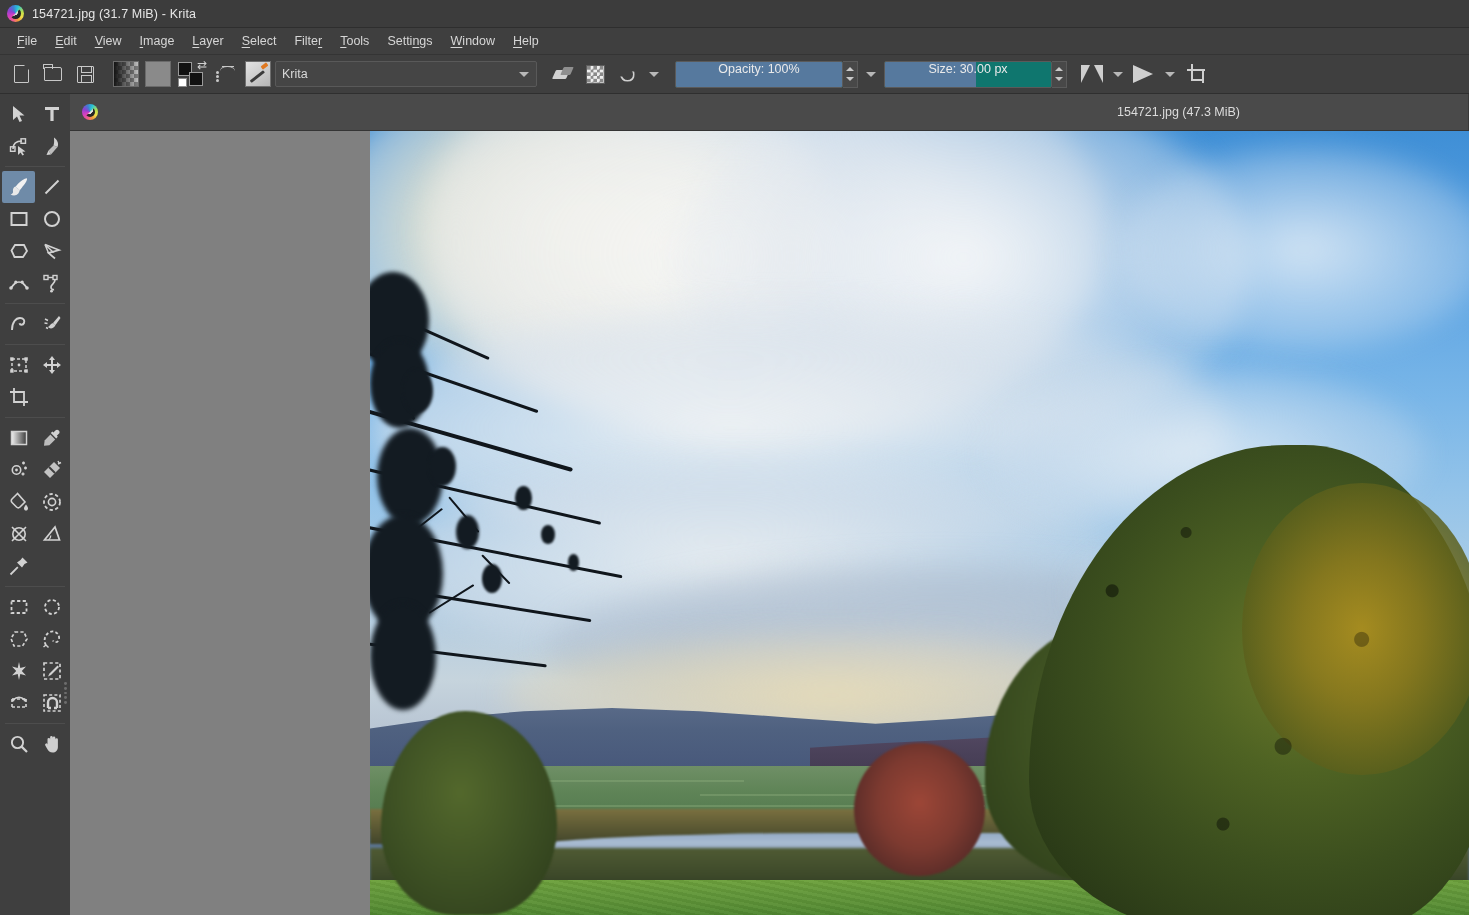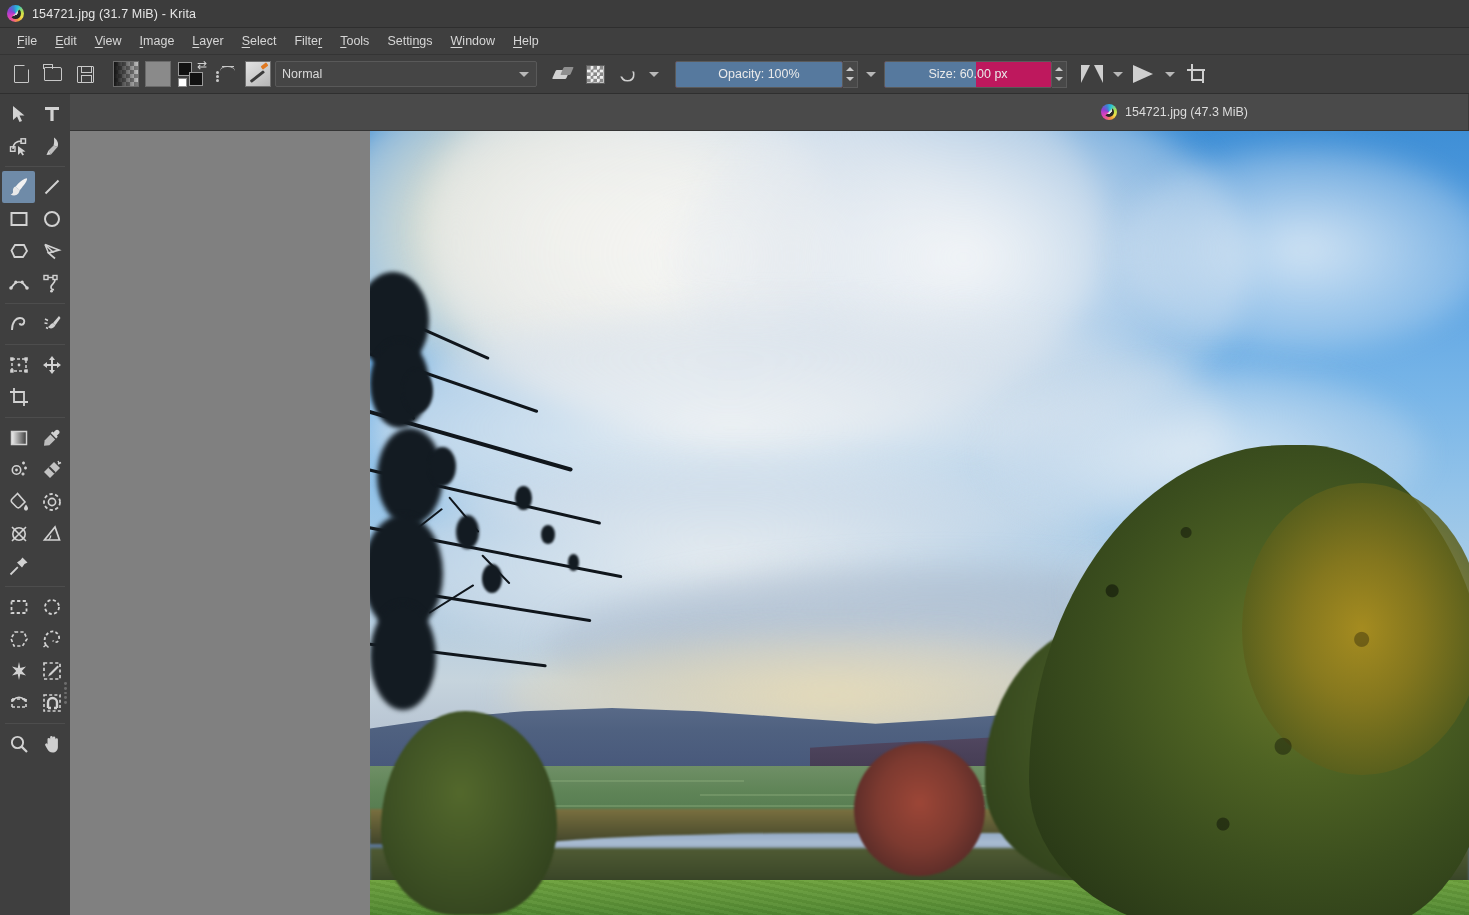--- a/index.html
+++ b/index.html
@@ -153,22 +153,22 @@
     content:""; position:absolute; inset:2px; border:2px solid #cfcfcf; border-radius:50%;
     clip-path: polygon(0 0, 100% 0, 100% 34%, 52% 34%, 52% 66%, 0 66%, 0 100%, 100% 100%, 100% 0);
   }
   .mini-caret {
     width:0;height:0;border-left:5px solid transparent;border-right:5px solid transparent;
     border-top:5px solid #b8b8b8;
   }
 
   .slider {
     height: 27px; border: 1px solid #5a5a5a; border-radius: 2px;
-    display: flex; align-items: center; justify-content: center;
-    position: relative; overflow: hidden; background: #be185d;
+    display: flex; align-items: flex-start; justify-content: center;
+    position: relative; overflow: hidden; background: #0f766e;
   }
   .slider .fill { position: absolute; left:0; top:0; bottom:0; background: #56799e; }
   .slider .lbl { position: relative; font-size: 12.5px; color: #eaeaea; z-index:2; }
   #opacity-slider { width: 168px; }
   #size-slider { width: 168px; }
 
   .spin {
     width: 15px; height: 27px; border: 1px solid #5a5a5a; border-left:none;
     background: #484848; display:flex; flex-direction:column;
     align-items:center; justify-content:space-around; padding: 2px 0;
@@ -221,24 +221,24 @@
   #docarea { flex: 1; display: flex; flex-direction: column; background: #808080; min-width:0; }
 
   #tabbar {
     height: 37px; background: #454545;
     display: flex; align-items: stretch; flex: none; position: relative;
     border-bottom: 1px solid #353535;
   }
   #doc-tab {
     background: #4a4a4a;
     display: flex; align-items: center; gap: 8px;
-    padding: 0 10px 0 12px;
+    padding: 0 18px 0 12px;
     flex: 1;
     border-right: 1px solid #3a3a3a;
-    justify-content: flex-end;
+    justify-content: space-between;
   }
   #tab-logo {
     width: 16px; height: 16px; border-radius: 50%; flex:none;
     background:
       conic-gradient(from 200deg,
         #f05a8c 0deg, #d13fc4 50deg, #8f3fd1 95deg,
         #3f7fd1 140deg, #27c4d8 180deg, #b8e04a 235deg,
         #f2e04a 280deg, #f09a3a 320deg, #f05a8c 360deg);
     position: relative;
   }
@@ -421,21 +421,21 @@
         <i></i>
         <i></i>
     </span>
   </div>
 
   <div class="tb-btn">
     <span class="brush-thumb"></span>
   </div>
 
   <div class="combo">
-    <span class="combo-text">Normal</span>
+    <span class="combo-text">Krita</span>
     <span class="caret"></span>
   </div>
 
   <span class="tb-sep"></span>
 
   <div class="tb-btn">
     <span class="ico-eraser"></span>
   </div>
   <div class="tb-btn">
     <span class="ico-checker"></span>
@@ -459,21 +459,21 @@
         <i class="dn"></i>
       </div>
   </div>
   <div class="tb-btn" style="width:22px">
     <span class="mini-caret"></span>
   </div>
 
   <div style="display:flex;align-items:center">
     <div class="slider" id="size-slider">
       <span class="fill" id="size-fill" style="width: 55%;"></span>
-      <span class="lbl">Size: 60.00 px</span>
+      <span class="lbl">Size: 30.00 px</span>
     </div>
     <div class="spin">
         <i class="up"></i>
         <i class="dn"></i>
       </div>
   </div>
 
   <span class="tb-sep"></span>
 
   <div class="tb-btn" style="width:28px">

